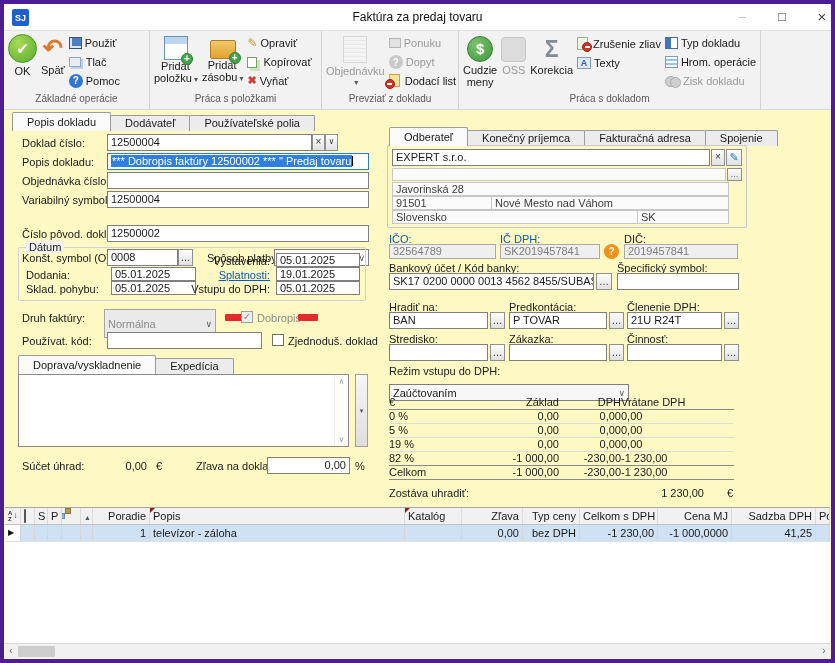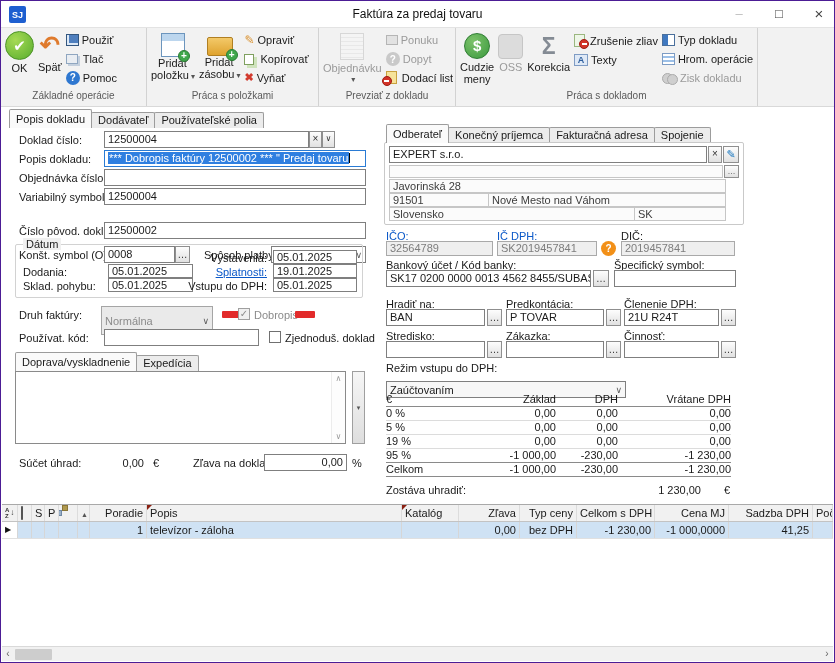--- a/index.html
+++ b/index.html
@@ -1,17 +1,17 @@
 <!DOCTYPE html>
 <html><head>
 <meta charset="utf-8">
 <style>
   *{box-sizing:border-box;margin:0;padding:0}
   body{margin:0;background:#e8e8e8;font-family:"Liberation Sans",sans-serif;font-size:11px;color:#1a1a1a}
-  .window{position:relative;width:835px;height:663px;background:#ffffff;border:1px solid #4c1d95;overflow:hidden}
+  .window{position:relative;width:835px;height:663px;background:#fef9c3;border:4px solid #4c1d95;overflow:hidden}
 
   
   .titlebar{position:absolute;left:0;top:0;right:0;height:27px;background:#fff;border-bottom:1px solid #e3e3e3}
   .app-badge{position:absolute;left:8px;top:5px;width:17px;height:17px;background:#1e5fd0;color:#fff;font-weight:bold;font-size:9px;display:flex;align-items:center;justify-content:center;border-radius:2px}
   .title-text{position:absolute;left:0;right:0;top:6px;text-align:center;font-size:12px;color:#111}
   .wc{position:absolute;top:3px;width:30px;height:20px;text-align:center;line-height:20px;font-size:13px;color:#444}
   .wc.dis{color:#bdbdbd}
 
   
   .ribbon{position:absolute;left:0;top:27px;right:0;height:79px;background:#f2f2f2;border-bottom:1px solid #d9d9d9;display:flex}
@@ -52,21 +52,21 @@
   .i-zisk::before,.i-zisk::after{content:"";position:absolute;width:9px;height:9px;border-radius:50%;background:#cfcfcf;border:1px solid #ababab}
   .i-zisk::before{left:0;top:1px}.i-zisk::after{left:5px;top:2px}
   .i-zrus{position:relative;width:11px;height:13px;background:#eef6e8;border:1px solid #9bb77f;margin-right:2px}
   .i-zrus::before{content:"";position:absolute;right:-5px;bottom:-3px;width:8px;height:8px;border-radius:50%;background:#d23327;border:1px solid #9e1d14}
   .i-zrus::after{content:"";position:absolute;right:-3px;bottom:1px;width:5px;height:2px;background:#fff}
   .i-texty{width:14px;height:12px;background:#dfe9f6;border:1px solid #7f9cc4;color:#2e5f9e;font-size:9px;font-weight:bold;line-height:11px;text-align:center}
   .gray-ic{filter:grayscale(1);opacity:.55}
 
   
   .tabstrip{position:absolute;display:flex;align-items:flex-end;height:19px}
-  .tab{height:16px;line-height:15px;padding:0 6px;background:#ececec;border:1px solid #9c9c9c;border-bottom:none;margin-right:-1px;border-radius:2px 2px 0 0;white-space:nowrap;cursor:default}
+  .tab{height:16px;line-height:15px;padding:0 14px;background:#ececec;border:1px solid #9c9c9c;border-bottom:none;margin-right:-1px;border-radius:2px 2px 0 0;white-space:nowrap;cursor:default}
   .tab.active{height:19px;line-height:18px;background:#fafafa;position:relative;z-index:2}
 
   
   .lbl{position:absolute;height:13px;line-height:13px;white-space:nowrap}
   .lbl.link{color:#0a58c8;text-decoration:underline;cursor:pointer}
   .lbl.right{text-align:right}
   .lbl.gray{color:#8b8b8b}
   .input{position:absolute;background:#fff;border:1px solid #7f7f7f;line-height:15px;padding:0 3px;overflow:hidden;white-space:nowrap}
   .input.center{text-align:left}
   .input.rt{text-align:right}
@@ -90,21 +90,21 @@
   .textarea{position:absolute;background:#fff;border:1px solid #8a8a8a}
   .vscroll{position:absolute;right:0;top:0;bottom:0;width:14px;border-left:1px solid #ececec;display:flex;flex-direction:column;justify-content:space-between;align-items:center;color:#9a9a9a;font-size:8px;padding:2px 0;background:#fdfdfd}
   .sidebtn{position:absolute;background:linear-gradient(#f6f6f6,#dedede);border:1px solid #9f9f9f;display:flex;align-items:center;justify-content:center;color:#555;font-size:7px;cursor:pointer}
 
   
   .vat{position:absolute;left:385px;top:392px;width:345px}
   .vrow{display:flex;height:14px;line-height:13px}
   .vrow.h{border-bottom:1px solid #8a8a8a}
   .vrow.r{border-bottom:1px solid #dcdcdc}
   .vrow.last{border-bottom:1px solid #8a8a8a}
-  .v1{width:65px}.v2{width:105px;text-align:right}.v3{width:62px;text-align:right}.v4{flex:1;text-align:right}
+  .v1{width:65px}.v2{width:105px;text-align:right}.v3{width:62px;text-align:right}.v4{flex:1;text-align:left}
 
   
   .grid{position:absolute;left:1px;right:1px;top:503px;height:143px;background:#fff;border-top:1px solid #a9a9a9}
   .ghead{display:flex;height:17px;background:#f1f1f1;border-bottom:1px solid #c3c3c3}
   .gcell{border-right:1px solid #dcdcdc;padding:0 3px;line-height:16px;overflow:hidden;white-space:nowrap;flex:none;position:relative}
   .gcell.rt{text-align:right}
   .grow{display:flex;height:17px;background:#cfe2f4;border-bottom:1px solid #e0e0e0}
   .grow .gcell{border-right:1px solid #d6d6d6}
   .mk{background:#fff;color:#111;font-size:8px;line-height:16px}
   .cw1{width:16px}.cw2{width:14px}.cw3{width:13px}.cw4{width:14px}.cw5{width:19px}.cw6{width:12px}
@@ -428,21 +428,21 @@
       <span class="v3">0,00</span>
       <span class="v4">0,00</span>
     </div>
     <div class="vrow r">
       <span class="v1">19 %</span>
       <span class="v2">0,00</span>
       <span class="v3">0,00</span>
       <span class="v4">0,00</span>
     </div>
     <div class="vrow last">
-      <span class="v1">95 %</span>
+      <span class="v1">82 %</span>
       <span class="v2">-1 000,00</span>
       <span class="v3">-230,00</span>
       <span class="v4">-1 230,00</span>
     </div>
     <div class="vrow last">
       <span class="v1">Celkom</span>
       <span class="v2">-1 000,00</span>
       <span class="v3">-230,00</span>
       <span class="v4">-1 230,00</span>
     </div>

